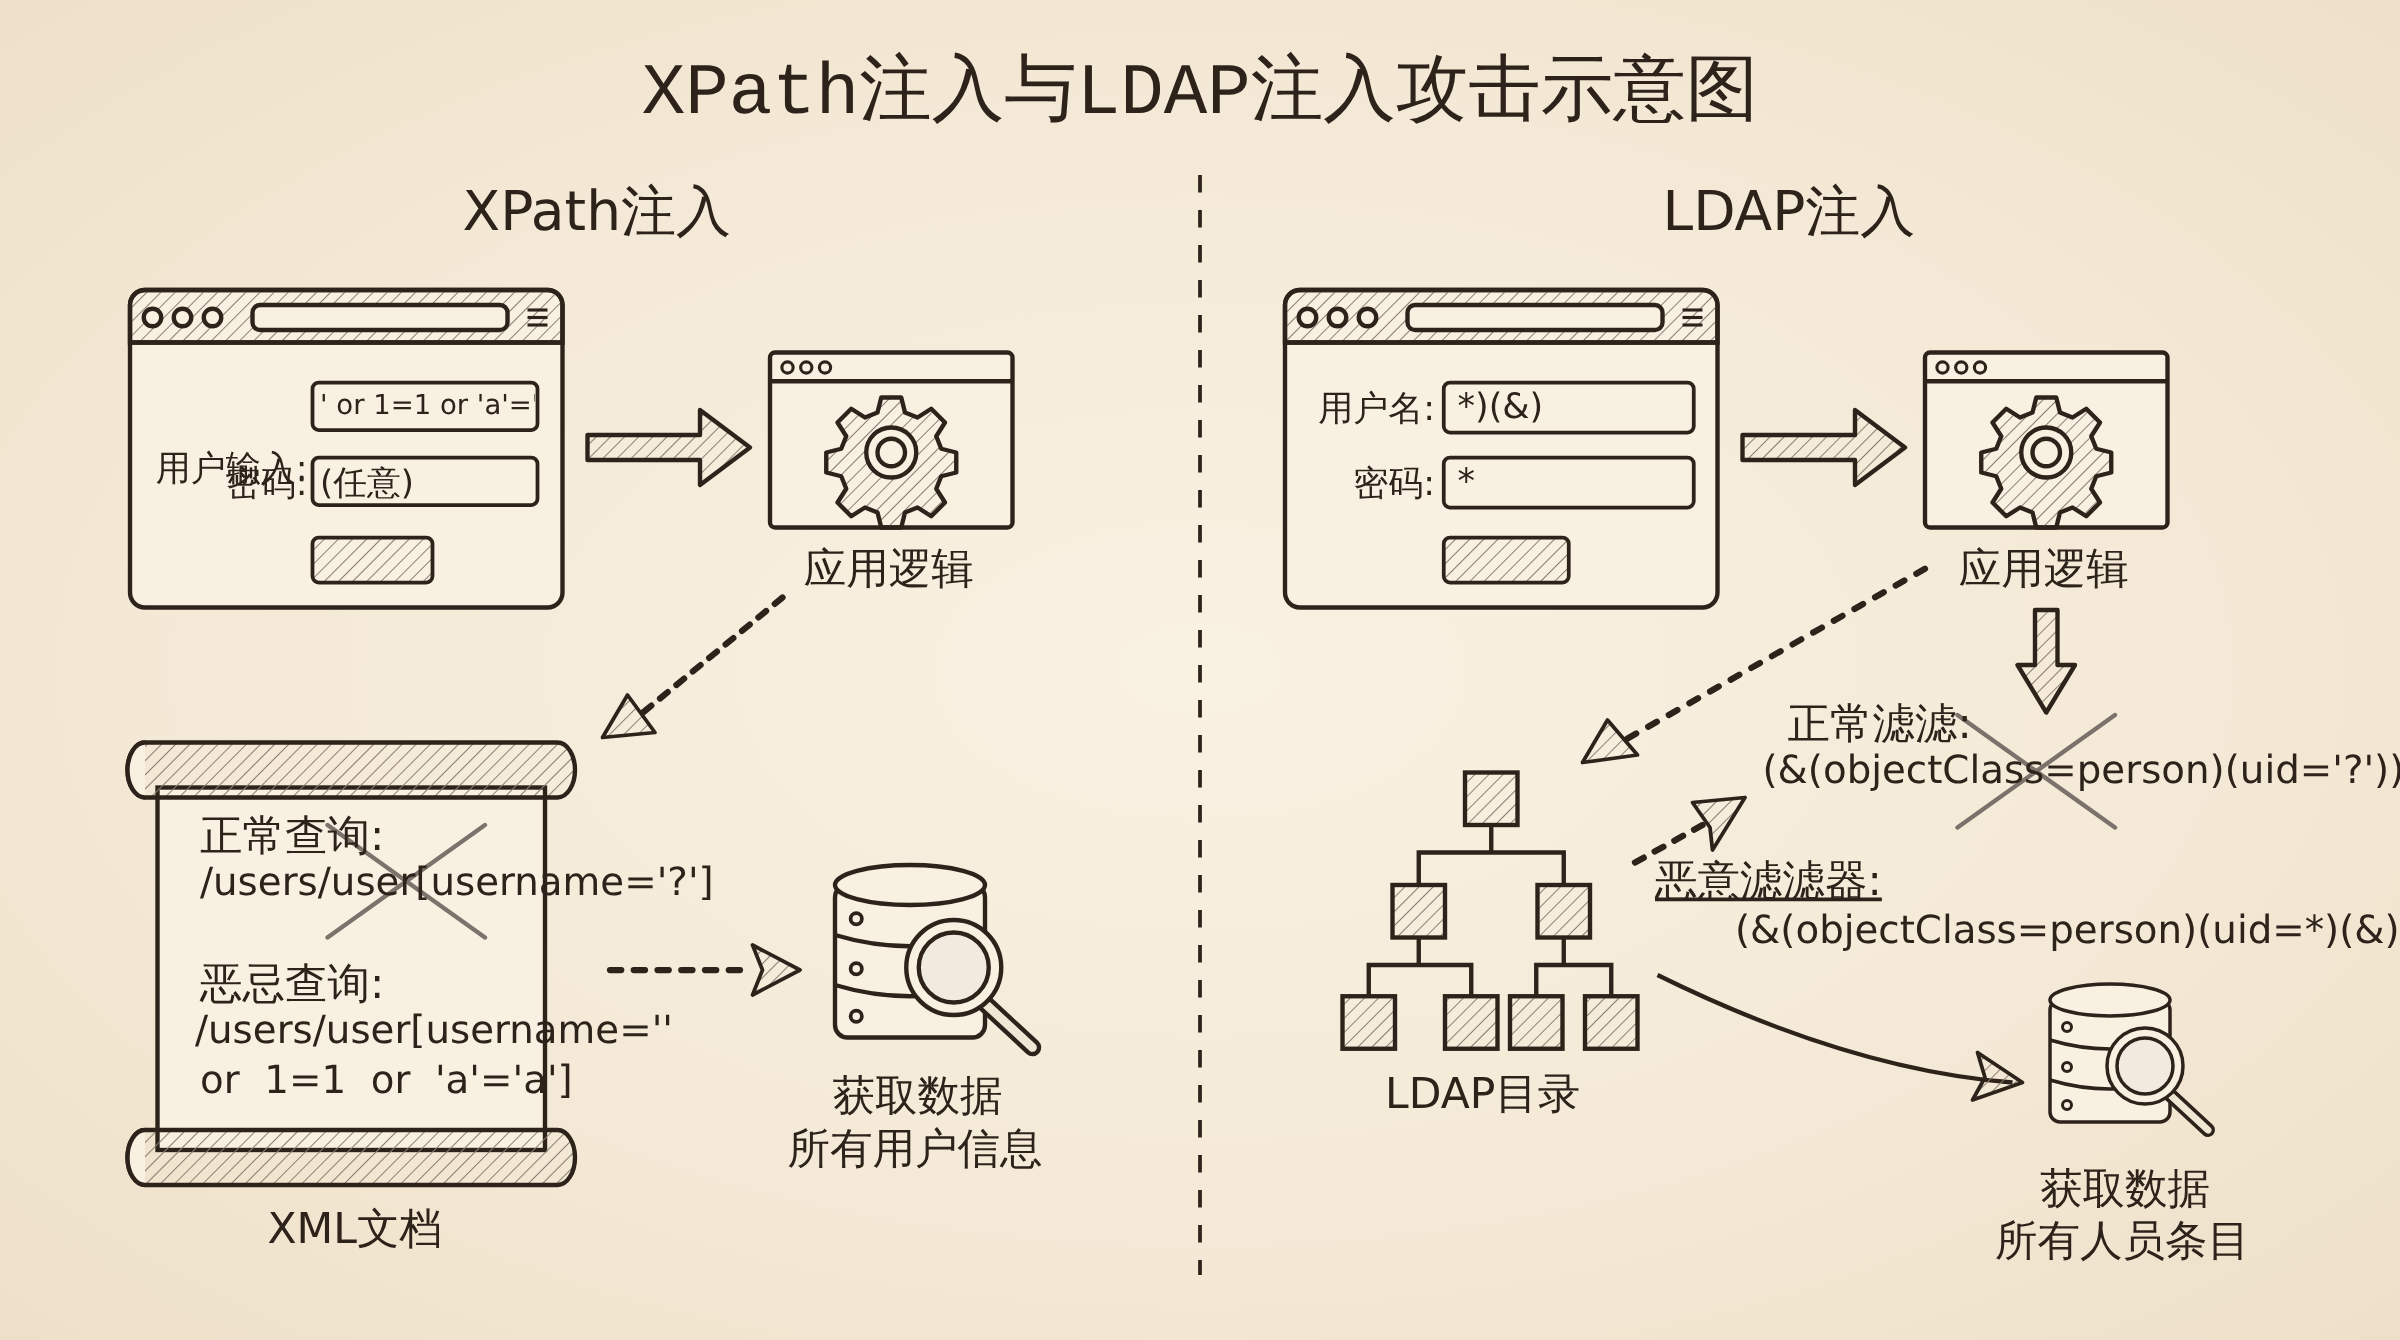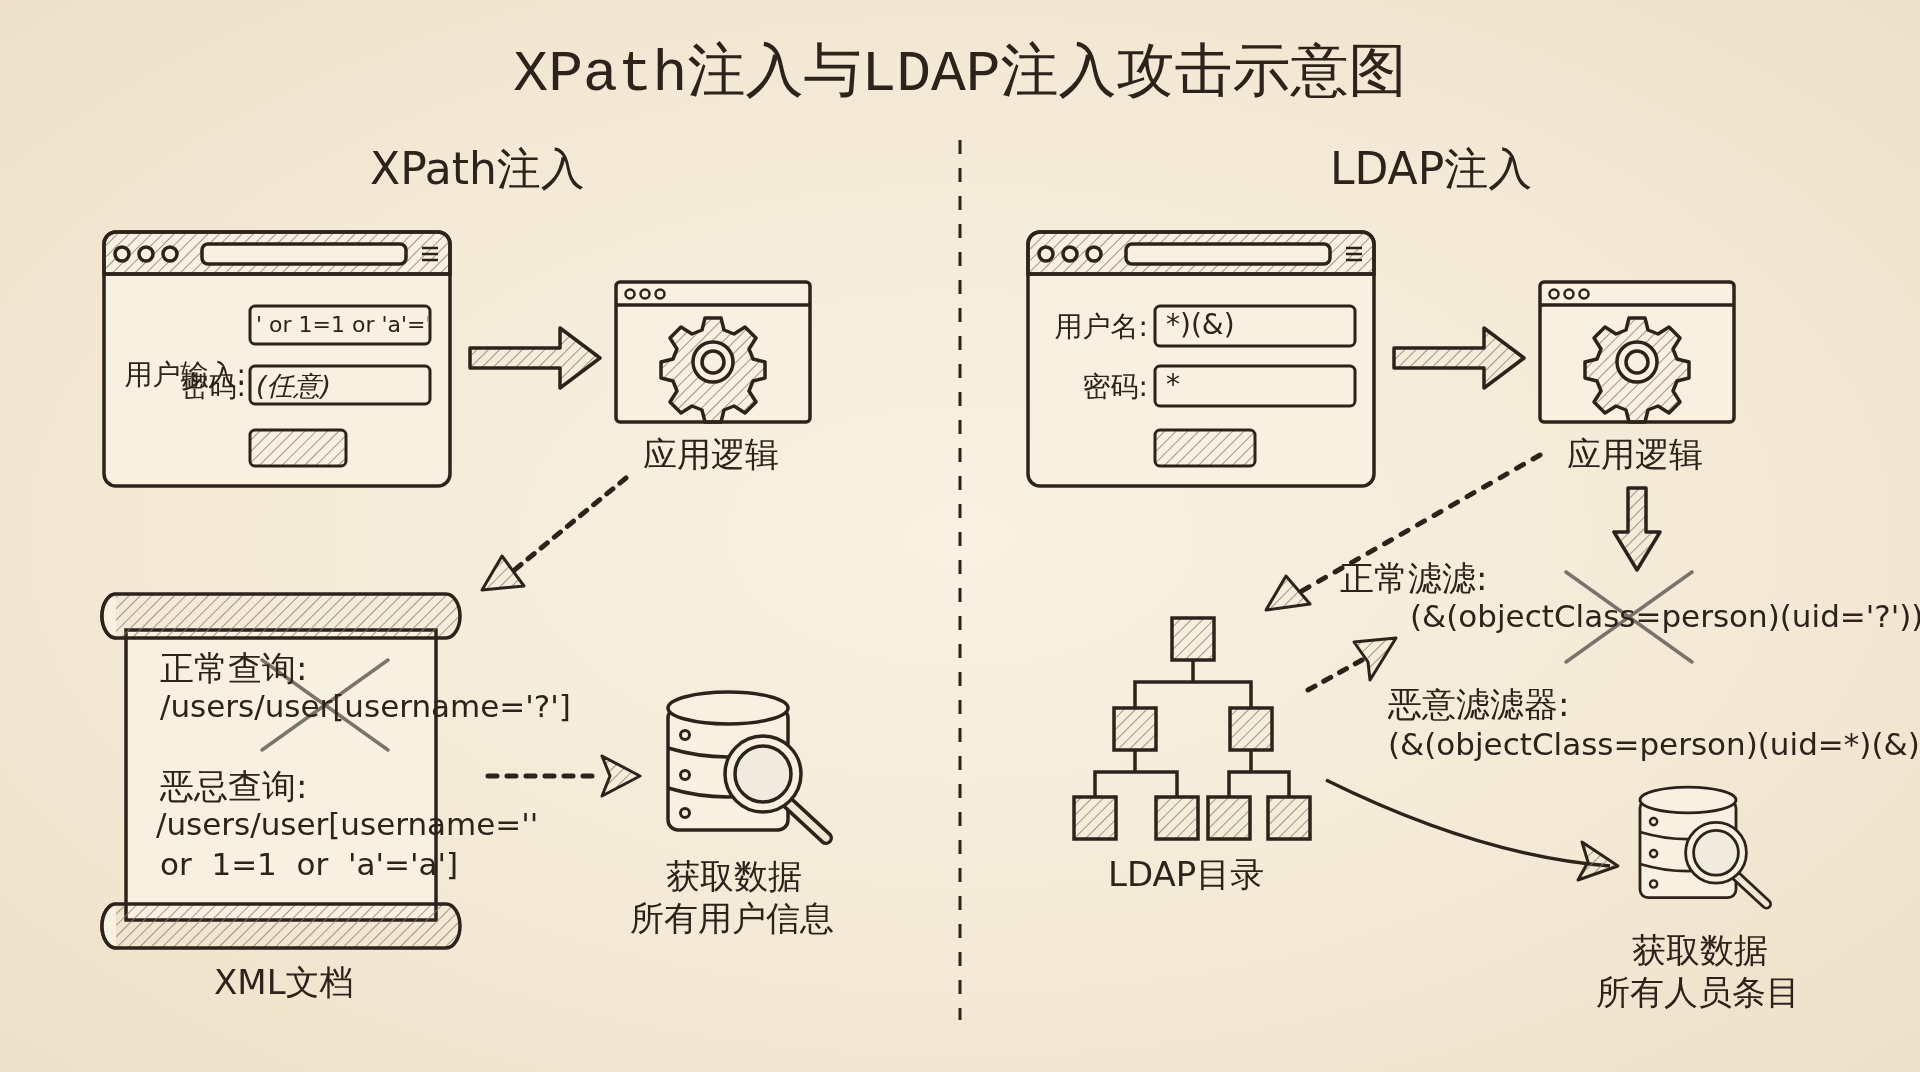--- a/index.html
+++ b/index.html
@@ -187,21 +187,21 @@
   </g>
 </svg>
 
 <div class="abs title">XPath注入与LDAP注入攻击示意图</div>
 
 <div class="abs subtitle" style="left:370px; top:140px;">XPath注入</div>
 
 <div class="abs form-label" style="left:110px; width:136px; top:308px;margin-top:48px;">用户输入:</div>
 <div class="abs field-text" style="left:256px; top:312px; width:172px; overflow:hidden; white-space:nowrap;">' or 1=1 or 'a'='a</div>
 <div class="abs form-label" style="left:110px; width:136px; top:368px;">密码:</div>
-<div class="abs field-text" style="left:256px; top:368px; font-size:27px;font-style:italic;">(任意)</div>
+<div class="abs field-text" style="left:256px; top:368px; font-size:27px;">(任意)</div>
 <div class="abs" style="left:250px; top:430px; width:96px; height:36px;"></div>
 
 <div class="abs label" style="left:643px; top:432px;">应用逻辑</div>
 
 <div class="abs label" style="left:160px; top:646px;">正常查询:</div>
 <div class="abs code" style="left:160px; top:688px;">/users/user[username='?']</div>
 <div class="abs label" style="left:160px; top:764px;">恶忌查询:</div>
 <div class="abs code" style="left:156px; top:806px;">/users/user[username=''</div>
 <div class="abs code" style="left:160px; top:846px; white-space:pre;">or  1=1  or  'a'='a']</div>
 <div class="abs label" style="left:214px; top:960px;">XML文档</div>
@@ -212,21 +212,21 @@
 <div class="abs subtitle" style="left:1330px; top:140px;">LDAP注入</div>
 
 <div class="abs form-label" style="left:1034px; width:114px; top:308px;">用户名:</div>
 <div class="abs field-text" style="left:1166px; top:308px; font-size:28px;">*)(&amp;)</div>
 <div class="abs form-label" style="left:1034px; width:114px; top:368px;">密码:</div>
 <div class="abs field-text" style="left:1166px; top:368px; font-size:28px;">*</div>
 <div class="abs" style="left:1155px; top:430px; width:100px; height:36px;"></div>
 
 <div class="abs label" style="left:1567px; top:432px;">应用逻辑</div>
 
-<div class="abs label" style="left:1340px; top:556px;">正常滤滤:</div>
+<div class="abs label" style="left:1430px; top:556px;">正常滤滤:</div>
 <div class="abs code" style="left:1410px; top:598px;">(&amp;(objectClass=person)(uid='?'))</div>
-<div class="abs label" style="left:1388px; top:682px;">恶意滤滤器:</div>
+<div class="abs label" style="left:1324px; top:682px;text-decoration:underline;">恶意滤滤器:</div>
 <div class="abs code" style="left:1388px; top:726px;">(&amp;(objectClass=person)(uid=*)(&amp;))</div>
 
 <div class="abs label" style="left:1108px; top:852px;">LDAP目录</div>
 
 <div class="abs label" style="left:1632px; top:928px;">获取数据</div>
 <div class="abs label" style="left:1596px; top:970px;">所有人员条目</div>
 
 </body></html>

